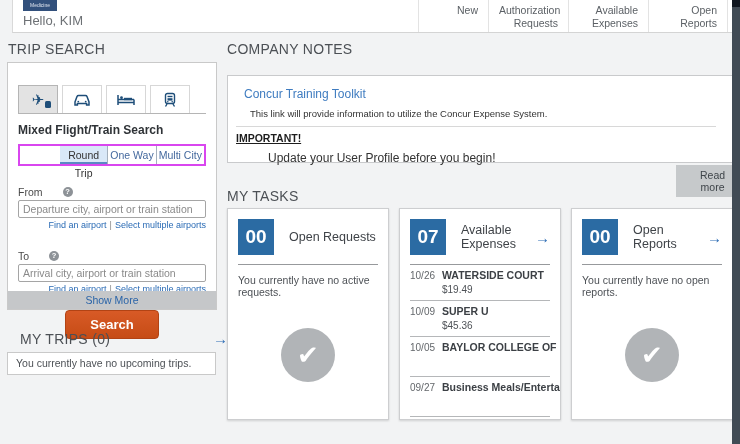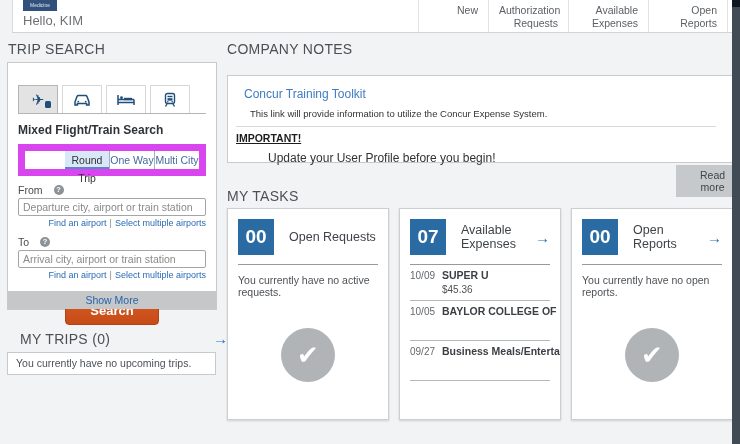--- a/index.html
+++ b/index.html
@@ -29,27 +29,27 @@
                background:#fff; border:1px solid #c9c9c9; padding:10px; }
   .tabs { display:flex; gap:4px; margin-top:12px; border-bottom:1px solid #b5b5b5; }
   .tab { width:40px; height:28px; display:flex; align-items:center; justify-content:center;
          border:1px solid #d7d7d7; border-bottom:none; background:#fff; cursor:pointer; position:relative; }
   .tab.active { background:#e3e3e3; border-color:#b5b5b5; margin-bottom:-1px; padding-bottom:1px; }
   .tab svg { display:block; }
   .plane-glyph { font-size:15px; color:#1e4e79; line-height:1; }
   .mini-train { position:absolute; right:6px; bottom:5px; width:6px; height:7px; background:#1e4e79; border-radius:1.5px; }
 
   .search-heading { margin:9px 0 7px; font-size:12px; font-weight:bold; color:#2f3337; }
-  .trip-types { display:flex; border:7px solid #d946ef;padding-left:40px; }
+  .trip-types { display:flex; border:2px solid #d946ef;padding-left:40px; }
   .trip-type { flex:1; height:18px; line-height:18px; text-align:center; font-size:10.5px;
                color:#44699e; background:#fff; border-left:1px solid #a4b0bd; cursor:pointer; }
   .trip-type:first-child { border-left:none; }
   .trip-type.selected { background:#d9e8f8; color:#333; box-shadow:inset 0 -2px 0 #5b88c4; }
 
-  .field-label { margin-top:8px; font-size:10.5px; color:#4a4a4a; display:flex; align-items:center; gap:11px; }
+  .field-label { margin-top:20px; font-size:10.5px; color:#4a4a4a; display:flex; align-items:center; gap:20px; }
   .help-icon { display:inline-block; width:10px; height:10px; border-radius:50%; background:#8d9297;
                color:#fff; font-size:7.5px; font-weight:bold; text-align:center; line-height:10px; cursor:pointer; }
   .text-input { width:100%; height:18px; margin-top:2px; border:1px solid #a5a5a5; border-radius:2px;
                 font-size:10.5px; padding:0 4px; color:#333; font-family:"Liberation Sans",sans-serif; }
   .text-input::placeholder { color:#8a8a8a; }
   .links-row { margin-top:2px; text-align:right; font-size:9px; color:#2a6bb5; }
   .links-row .sep { color:#8a8a8a; margin:0 3px; }
   .links-row span { cursor:pointer; }
 
   .search-btn { display:block; margin:16px auto 0; background:linear-gradient(#d85a26,#c64c16);
@@ -213,20 +213,27 @@
     <div class="card">
       <div class="card-header">
         <div class="num-box">07</div>
         <div class="card-label">Available Expenses</div>
         <div class="arrow">→</div>
       </div>
       <div class="card-divider"></div>
 
       <div class="expense-row">
         <div class="exp-top">
+          <span class="exp-date">10/26</span>
+          <span class="exp-name">WATERSIDE COURT</span>
+        </div>
+        <div class="exp-amount">$19.49</div>
+      </div>
+      <div class="expense-row">
+        <div class="exp-top">
           <span class="exp-date">10/09</span>
           <span class="exp-name">SUPER U</span>
         </div>
         <div class="exp-amount">$45.36</div>
       </div>
       <div class="expense-row">
         <div class="exp-top">
           <span class="exp-date">10/05</span>
           <span class="exp-name">BAYLOR COLLEGE OF MED...</span>
         </div>

